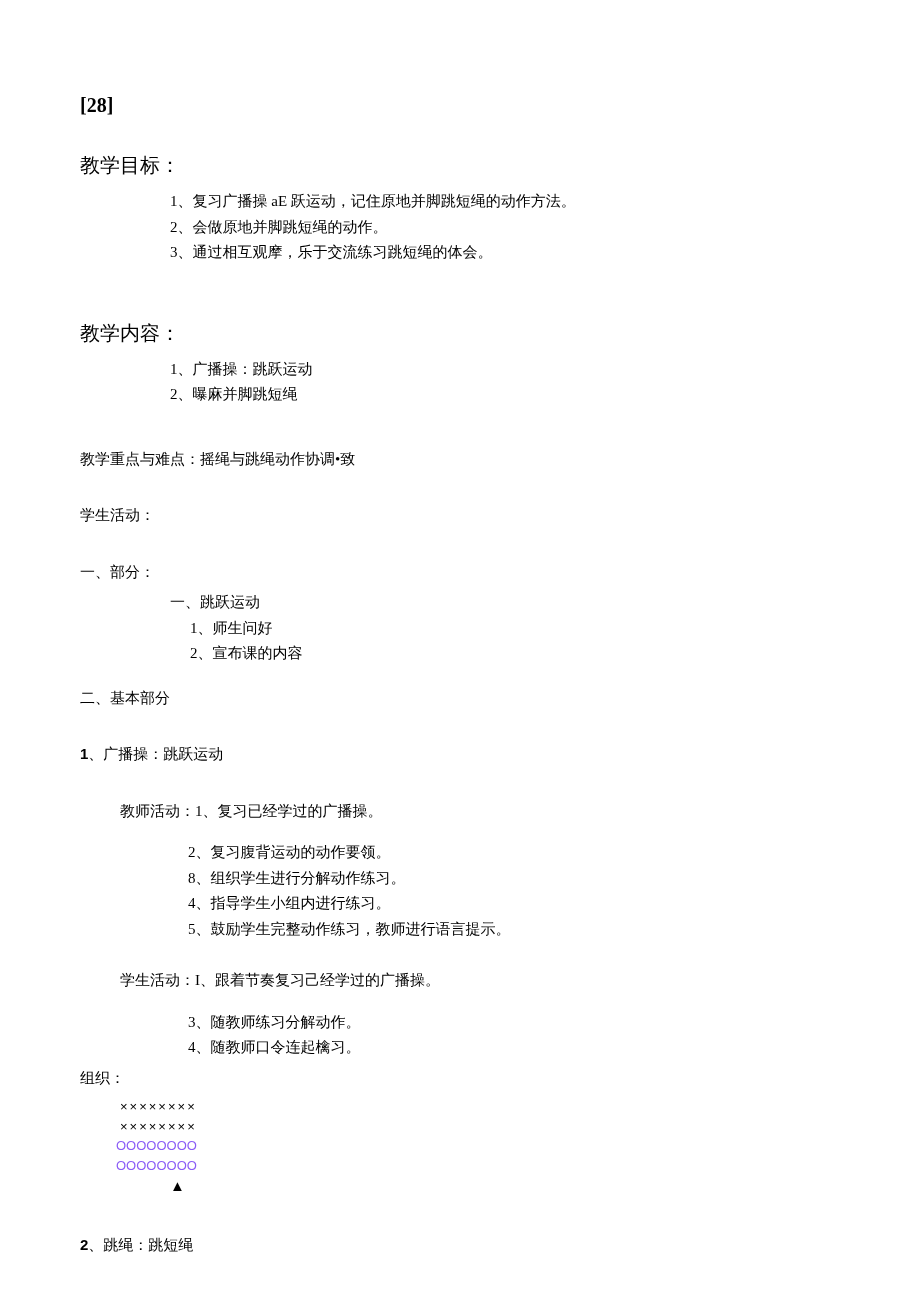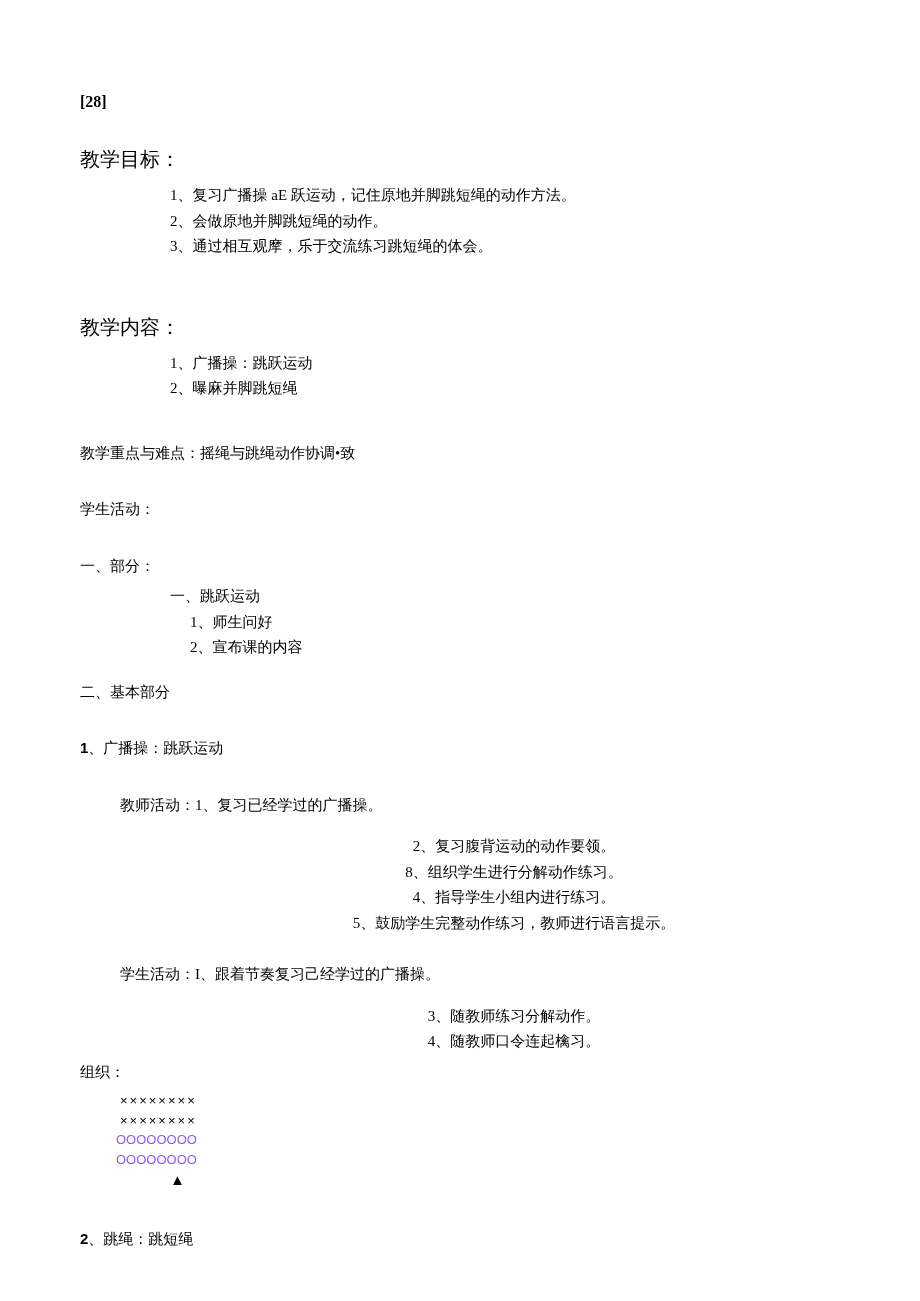--- a/index.html
+++ b/index.html
@@ -10,42 +10,41 @@
     background: #fff;
     margin: 0;
     padding: 90px 80px 60px 80px;
     max-width: 920px;
     box-sizing: border-box;
   }
   .bold {
     font-weight: bold;
   }
   .page-number {
-    font-size: 16px;
+    font-size: 20px;
     font-weight: bold;
     margin-bottom: 30px;
   }
   .section-header {
     font-size: 20px;
     margin: 20px 0 10px 0;
   }
   .list-block {
     margin: 6px 0 6px 90px;
   }
   .list-block .item {
     margin: 3px 0;
   }
   .body-line {
     margin: 8px 0;
   }
   .indent-1 { margin-left: 40px; }
   .indent-0 { margin-left: 0; }
   .sub-list {
     margin-left: 108px;
-    text-align: center;
   }
   .sub-list .item {
     margin: 3px 0;
   }
   .nested-list {
     margin-left: 100px;
   }
   .nested-list .item {
     margin: 3px 0;
   }

